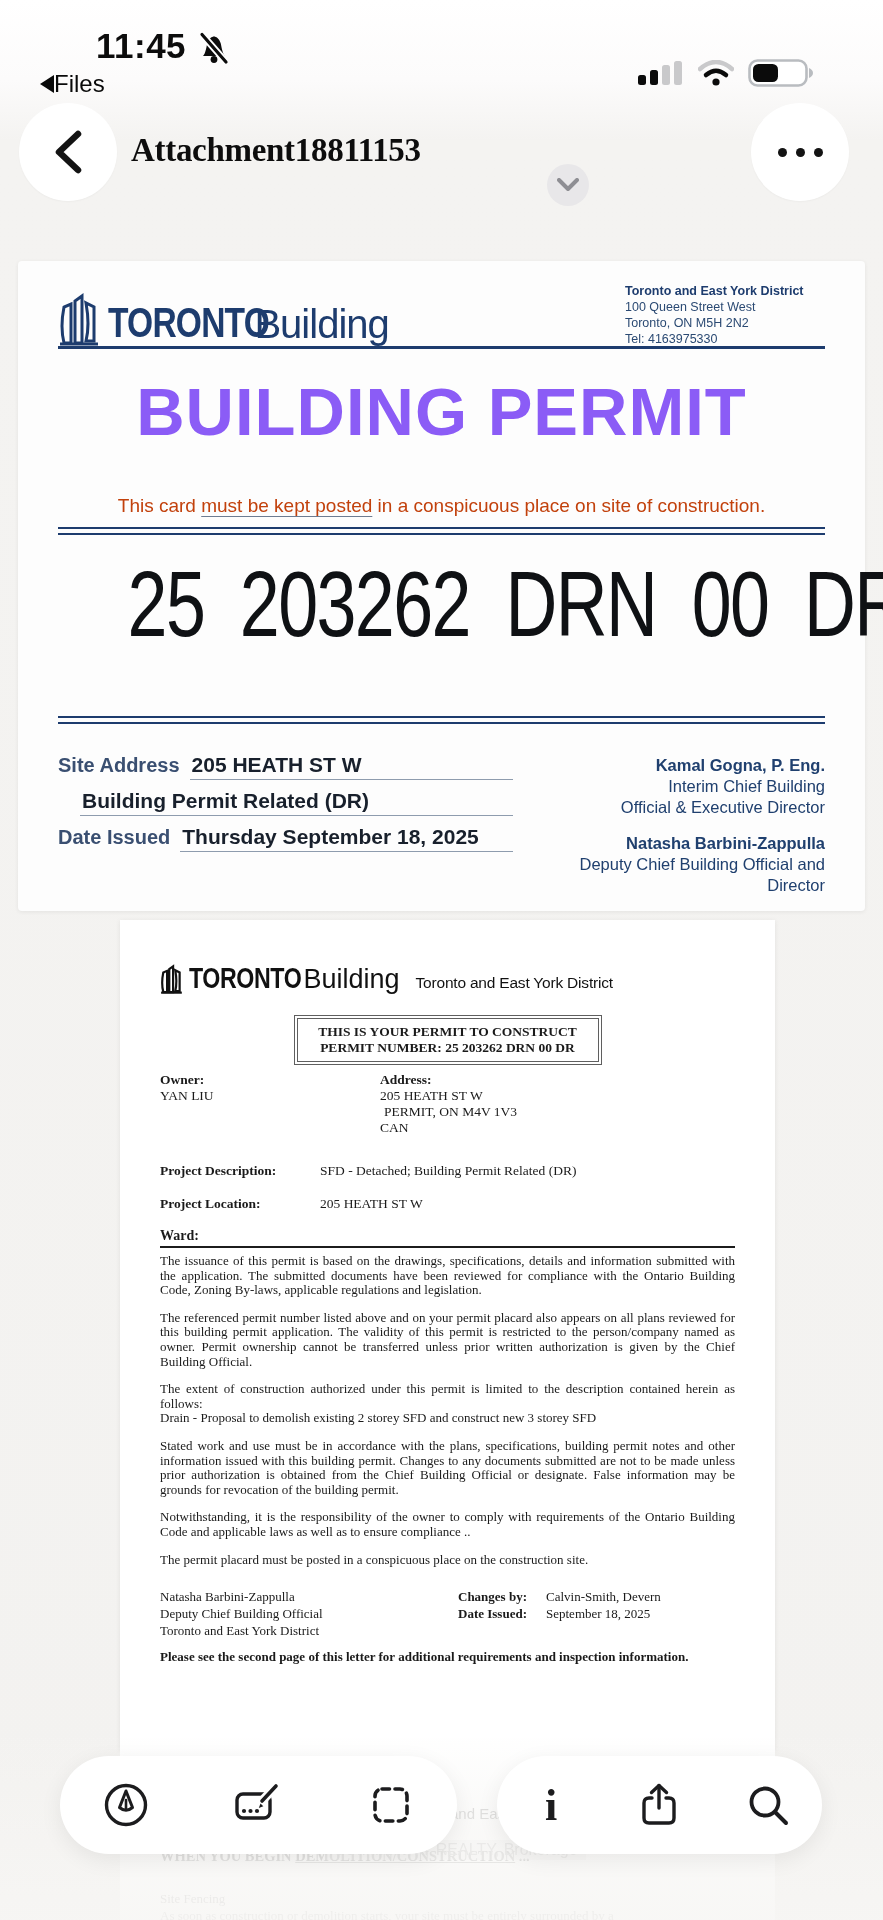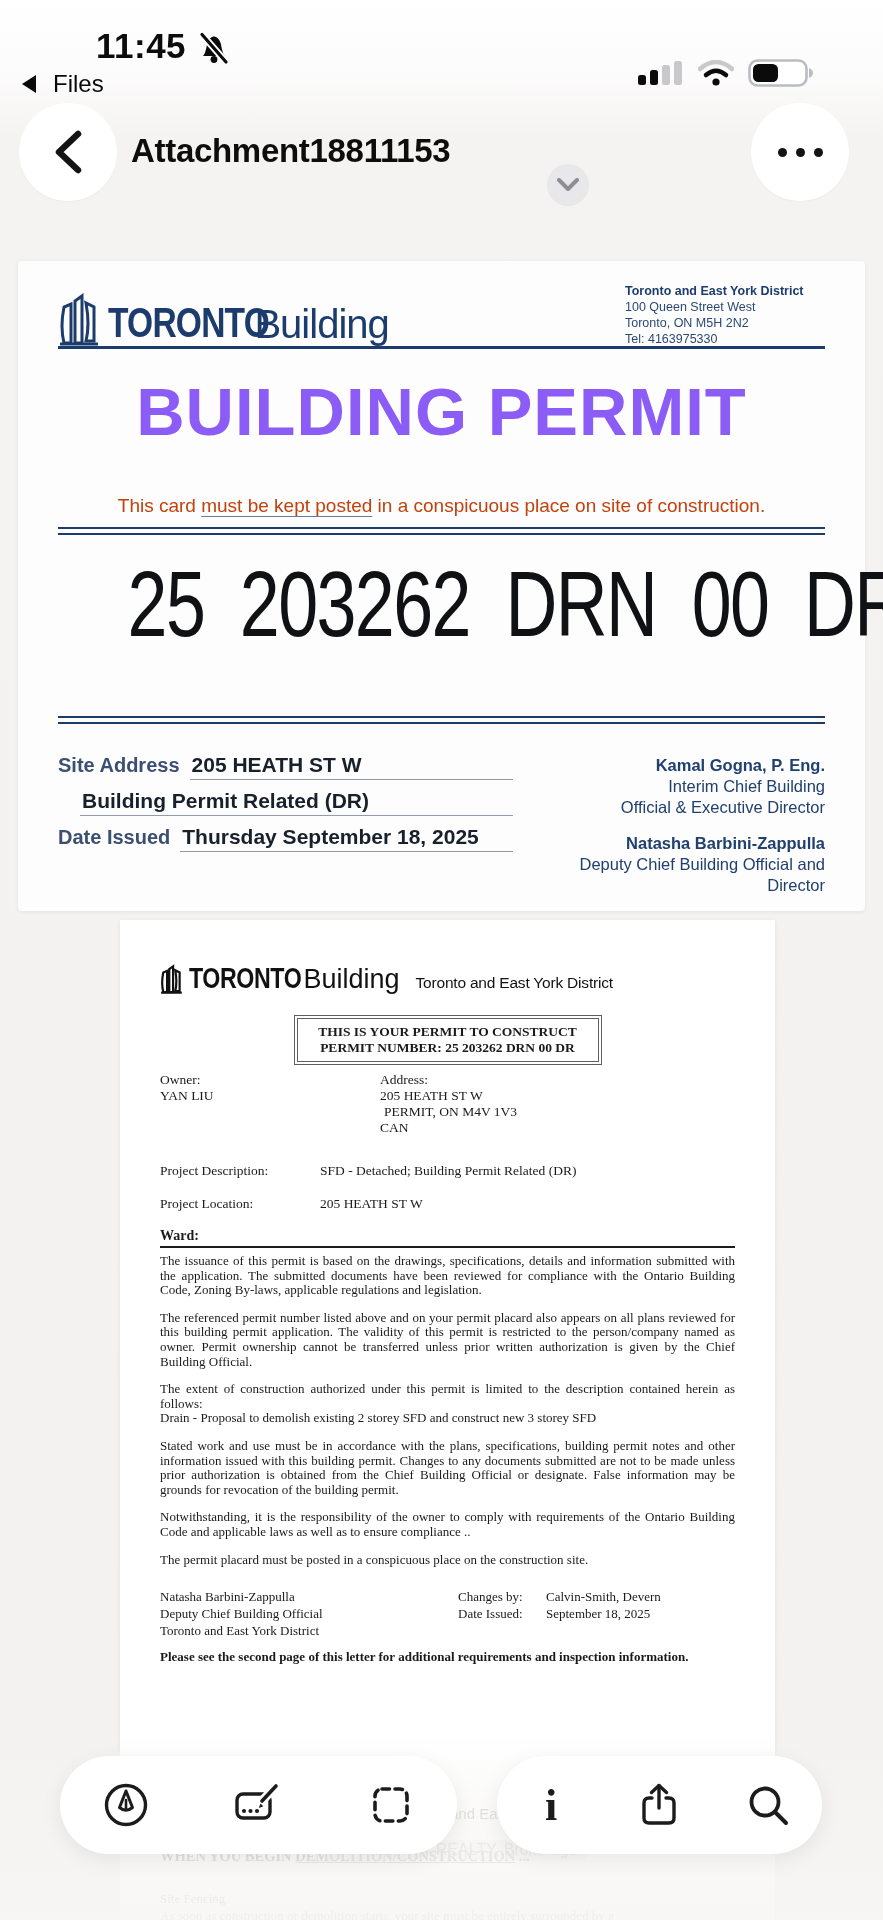--- a/index.html
+++ b/index.html
@@ -6,31 +6,31 @@
   html,body { background:#e9e8e6; }
   .screen {
     position:relative; width:883px; height:1920px; margin:0 auto;
     overflow:hidden;
     font-family:"Liberation Sans", sans-serif;
     background:linear-gradient(#ffffff 0px, #fcfbfb 80px, #f4f3f1 140px, #f3f2f0 100%);
   }
   
   .time { position:absolute; left:96px; top:26px; font-size:35px; font-weight:700; color:#0c0c0c; letter-spacing:.5px; }
   .bell { position:absolute; left:197px; top:32px; }
-  .back-files { position:absolute; left:22px; top:70px; font-size:24px; color:#090909; display:flex; align-items:center; gap:17px; }
+  .back-files { position:absolute; left:40px; top:70px; font-size:24px; color:#090909; display:flex; align-items:center; gap:0; }
   .back-files .tri { width:0; height:0; border-top:9px solid transparent; border-bottom:9px solid transparent; border-right:14px solid #090909; }
   .status-icons { position:absolute; left:638px; top:58px; width:190px; height:30px; display:flex; align-items:center; gap:14px; }
   
   .circle-btn { position:absolute; width:98px; height:98px; border-radius:50%; background:#fff; top:103px;
     display:flex; align-items:center; justify-content:center; box-shadow:0 1px 2px rgba(0,0,0,.03); }
   .circle-btn.back { left:19px; }
   .circle-btn.more { left:751px; }
   .dots { display:flex; gap:9px; }
   .dots i { width:9px; height:9px; border-radius:50%; background:#131313; }
-  .doc-title { position:absolute; left:131px; top:132px; font-size:33px; font-weight:700; color:#0d0d0d; letter-spacing:-.3px; }
+  .doc-title { position:absolute; left:131px; top:132px; font-size:33px; font-weight:700; color:#0d0d0d; letter-spacing:-.3px;font-family:Liberation Serif, serif; }
   .chev-badge { position:absolute; left:547px; top:164px; width:42px; height:42px; border-radius:50%; background:#e8e7e9;
     display:flex; align-items:center; justify-content:center; }
   
   .page1 { position:absolute; left:18px; top:261px; width:847px; height:650px; background:#fdfdfd;
     border-radius:4px; box-shadow:0 1px 4px rgba(0,0,0,.07); padding:0 40px; color:#20406f; }
   .p1-header { position:absolute; left:40px; right:40px; top:20px; display:flex; justify-content:space-between; }
   .logo1 { display:flex; align-items:flex-end; gap:6px; color:#1d3c6e; }
   .logo-word { font-size:43px; font-weight:700; letter-spacing:-1px; transform:scaleX(.78); transform-origin:left bottom; display:inline-block; }
   .logo-word2 { font-size:40px; font-weight:400; letter-spacing:-1px; margin-left:-66px; display:inline-block; }
   .district-block { width:200px; font-size:12.5px; line-height:16px; color:#2b4a73; padding-top:2px; }
@@ -60,21 +60,21 @@
   .p2-header { position:absolute; left:40px; top:42px; display:flex; align-items:flex-end; gap:16px; color:#111; }
   .logo2 { display:flex; align-items:flex-end; font-family:"Liberation Sans", sans-serif; }
   .logo2 .w1 { font-size:29px; font-weight:700; letter-spacing:-.5px; transform:scaleX(.8); transform-origin:left bottom; display:inline-block; }
   .logo2 .w2 { font-size:27px; font-weight:400; margin-left:-26px; display:inline-block; }
   .p2-district { font-size:15.5px; padding-bottom:3px; font-family:"Liberation Sans", sans-serif; letter-spacing:-.2px; }
   .permit-box { position:absolute; left:50%; transform:translateX(-50%); top:95px; width:308px;
     border:4px double #5f5f5f; text-align:center; font-size:13.5px; font-weight:700; line-height:16px; padding:5px 8px; }
   .owner-grid { position:absolute; left:40px; top:152px; font-size:13.5px; line-height:16px; }
   .owner-col { position:absolute; white-space:nowrap; }
   .col-a { left:0; } .col-b { left:220px; }
-  .blab { font-weight:400; }
+  .blab { font-weight:700; }
   .kvrow { position:absolute; left:40px; font-size:13.5px; display:flex; }
   .kvrow .blab { width:160px; }
   .row-desc { top:243px;align-items:center; } .row-loc { top:276px; }
   .ward { position:absolute; left:40px; right:40px; top:308px; font-size:14px; font-weight:700;
     border-bottom:2.5px solid #1c1c1c; padding-bottom:2px; }
   .paras { position:absolute; left:40px; right:40px; top:334px; font-size:13px; line-height:14.6px; text-align:justify; }
   .paras p { margin-bottom:13px; }
   .paras p.nogap { margin-bottom:0; }
   .paras p.gap-lg { margin-top:10px; }
   .sig-row { position:absolute; left:40px; right:40px; top:668px; display:flex; font-size:13px; line-height:17px; }

